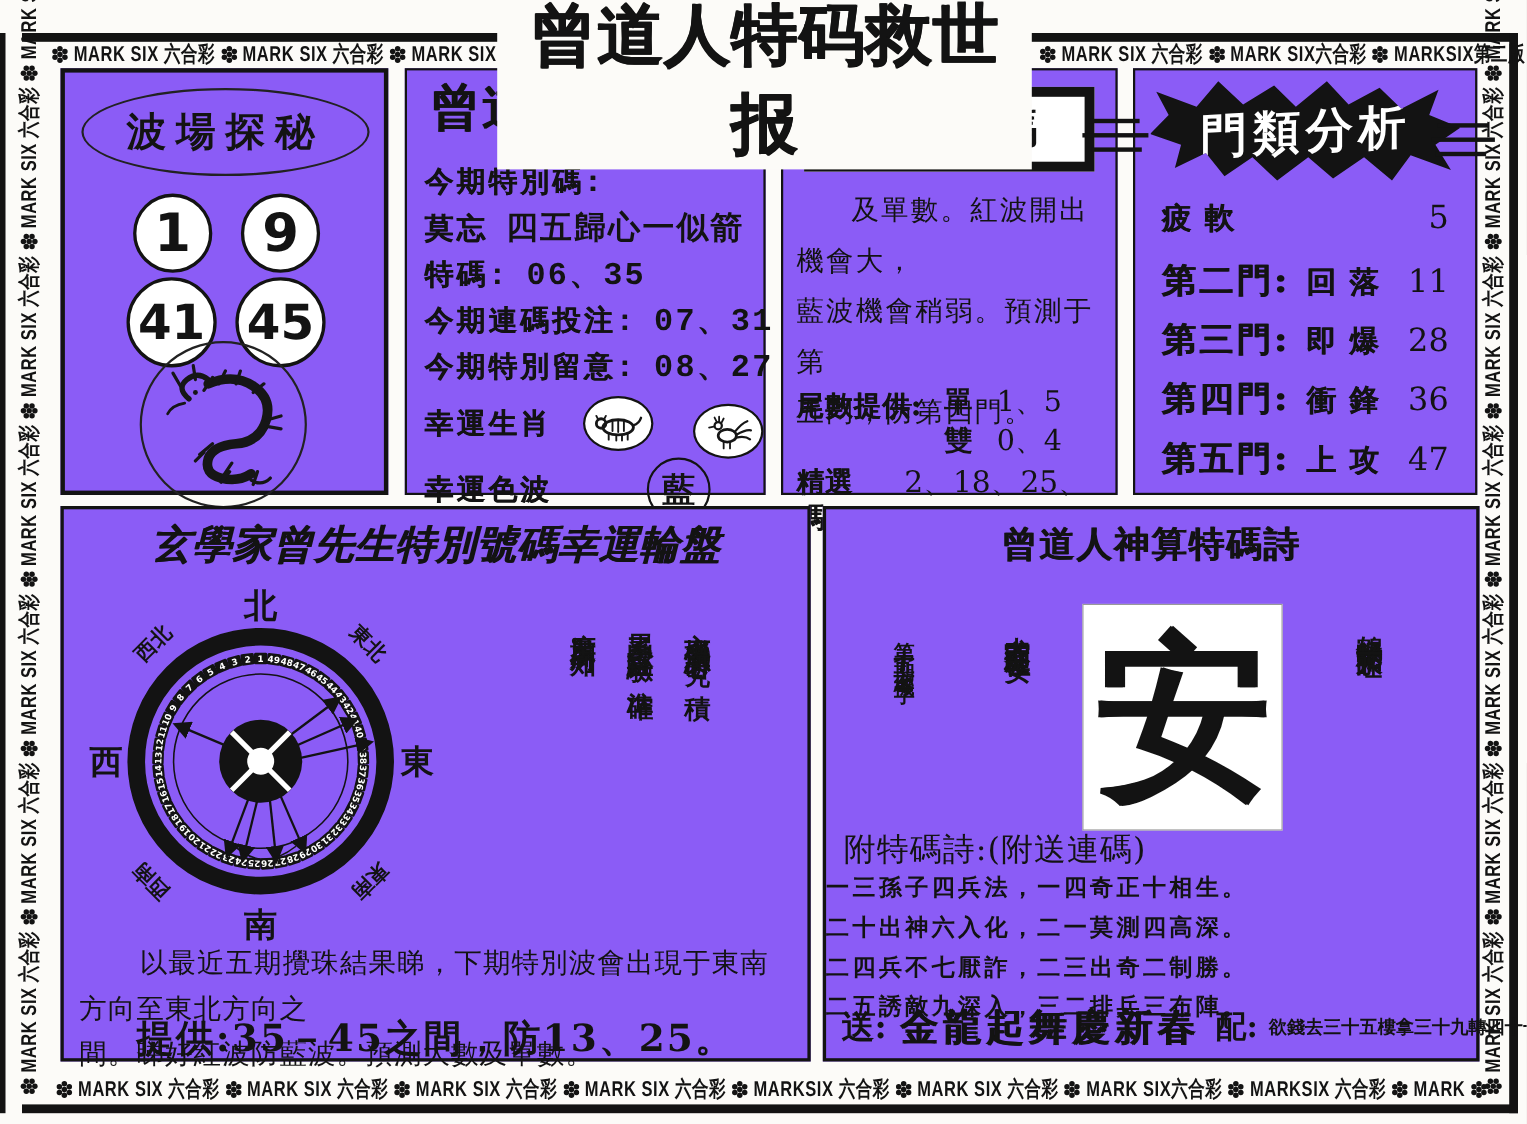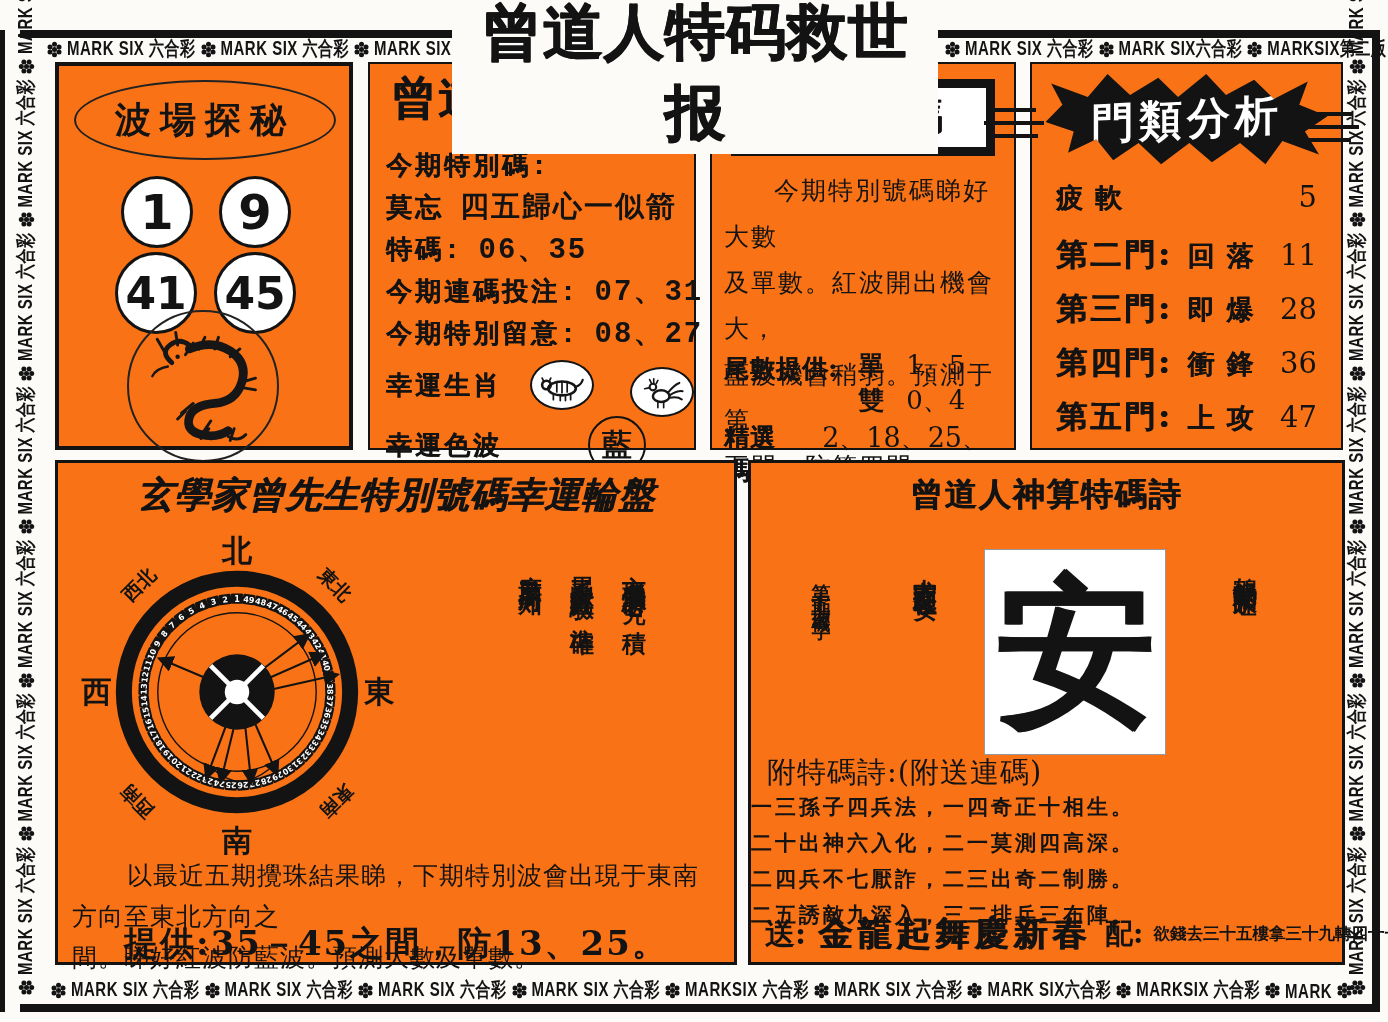--- a/index.html
+++ b/index.html
@@ -18,21 +18,21 @@
   .strip-top-right{left:940px;top:37px;width:408px;height:25px;}
   .strip-bottom{left:46px;top:977px;width:1296px;height:26px;}
   .vstrip{transform-origin:0 0;transform:rotate(-90deg);}
   .strip-left{left:10px;top:1000px;width:936px;height:32px;}
   .strip-right{left:1341px;top:1000px;width:936px;height:32px;}
   
   .main-title{position:absolute;left:452px;top:-8px;width:486px;margin:0;z-index:6;background:#fcfbf8;
               text-align:center;font-size:60px;font-weight:900;letter-spacing:1px;
               text-shadow:1px 0 #131313,0 1px #131313,1px 1px #131313;}
   
-  .box{position:absolute;background:#f97316;border:3px solid #131313;box-sizing:border-box;}
+  .box{position:absolute;background:#8b5cf6;border:3px solid #131313;box-sizing:border-box;}
   .box1{left:55px;top:62px;width:298px;height:388px;border-width:4px;}
   .box2{left:368px;top:62px;width:328px;height:388px;border-width:2px;}
   .box3{left:710px;top:62px;width:306px;height:388px;border-width:2px;}
   .box4{left:1030px;top:62px;width:313px;height:388px;border-width:2px;overflow:visible;}
   .box5{left:55px;top:460px;width:682px;height:505px;}
   .box6{left:748px;top:460px;width:597px;height:505px;}
   
   .oval{position:absolute;left:15px;top:14px;width:258px;height:76px;border:2.5px solid #222;
         border-radius:50%;display:flex;align-items:center;justify-content:center;
         font-size:36px;font-weight:800;letter-spacing:9px;}
@@ -280,21 +280,20 @@
       <span class="t-label">幸運色波</span>
       <span class="color-ball">藍</span>
     </div>
   </section>
 
   <section class="box box3">
     <div class="zh-titlebox">
       <span>專吼特碼</span>
     </div>
     <div id="zh-body">
-        <div class="z-line">今期特別號碼睇好大數</div>
         <div class="z-line">及單數。紅波開出機會大，</div>
         <div class="z-line">藍波機會稍弱。預測于第</div>
         <div class="z-line">五門，防第四門。</div>
       </div>
     <div class="zh-tails">
       <span class="zh-tlabel">尾數提供:</span>
       <div class="zh-tailcol">
         <div>
           <span class="tl">單</span>
           <span>1、5</span>

